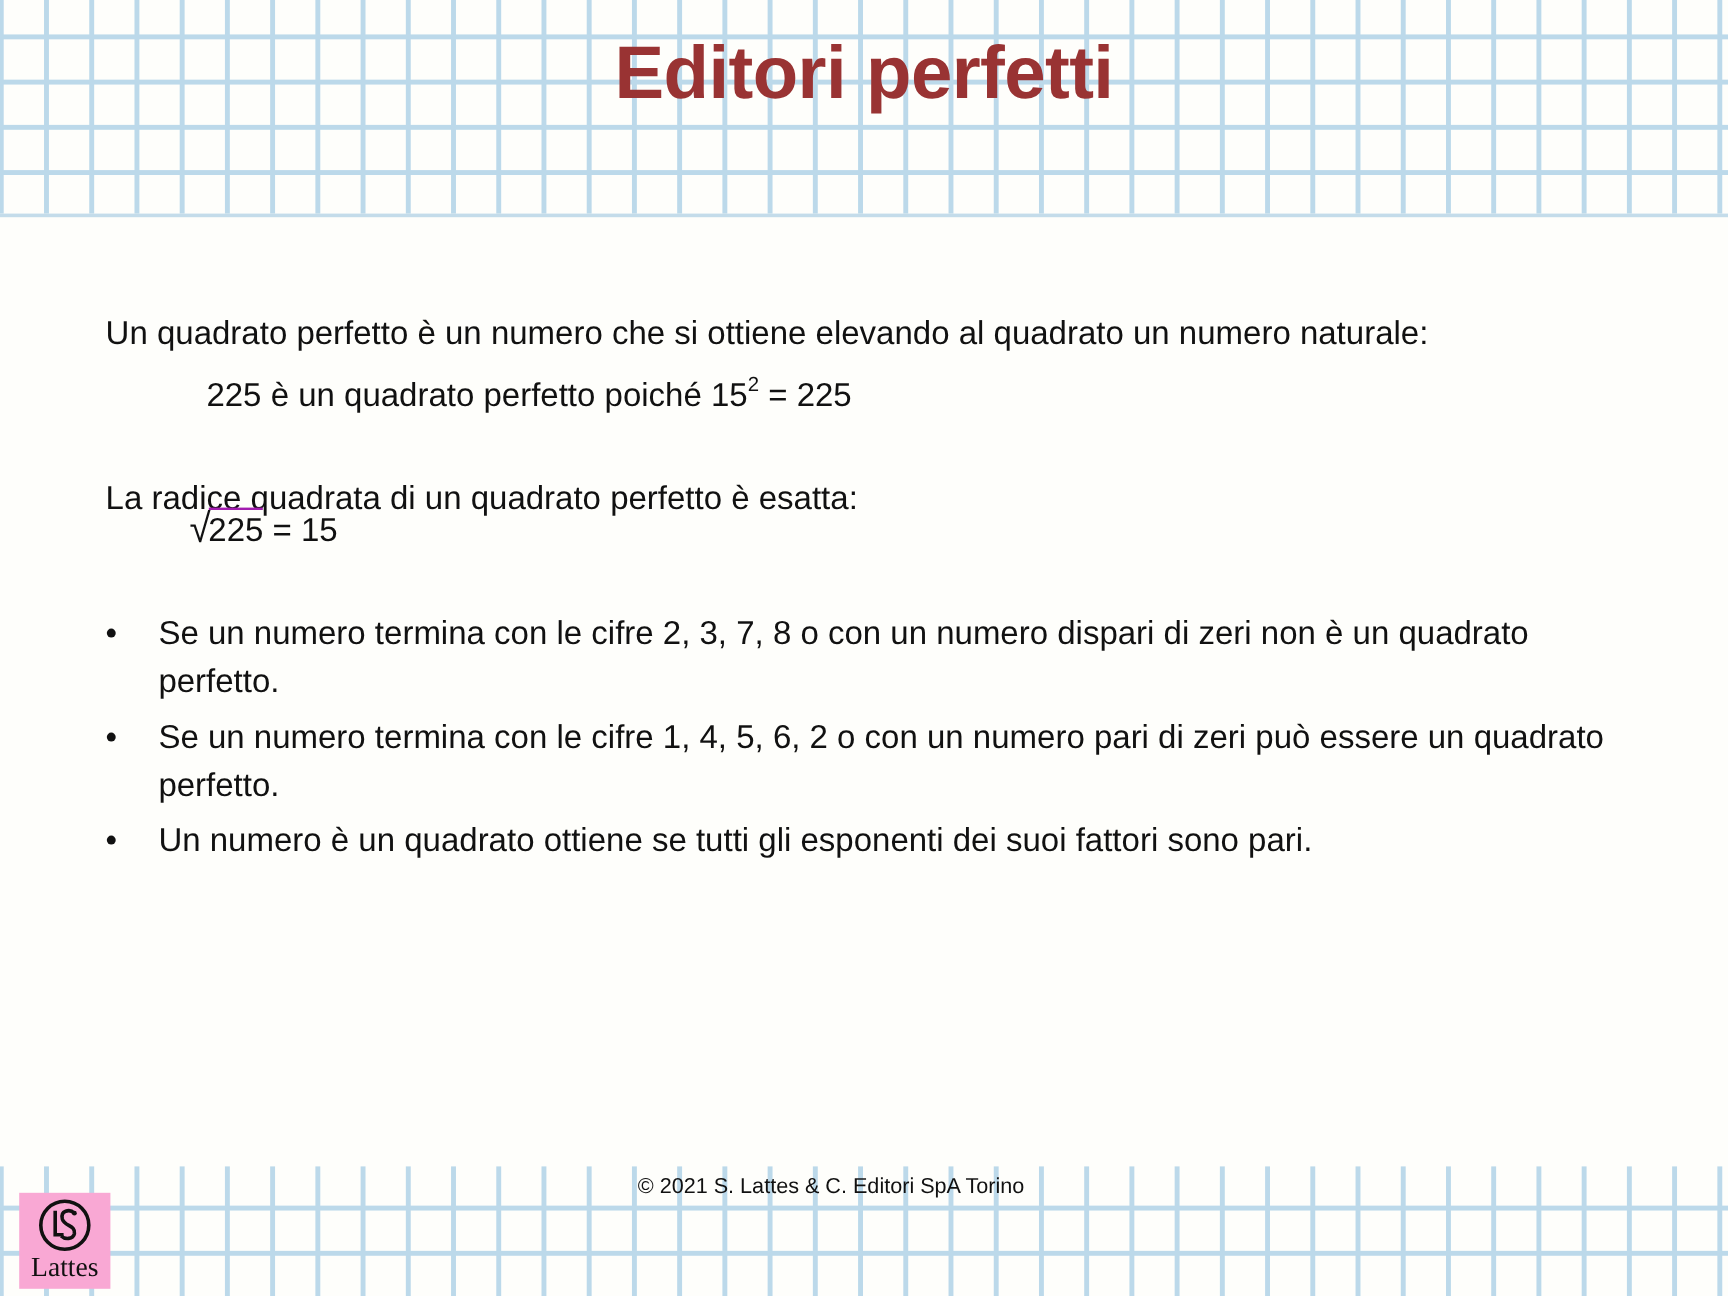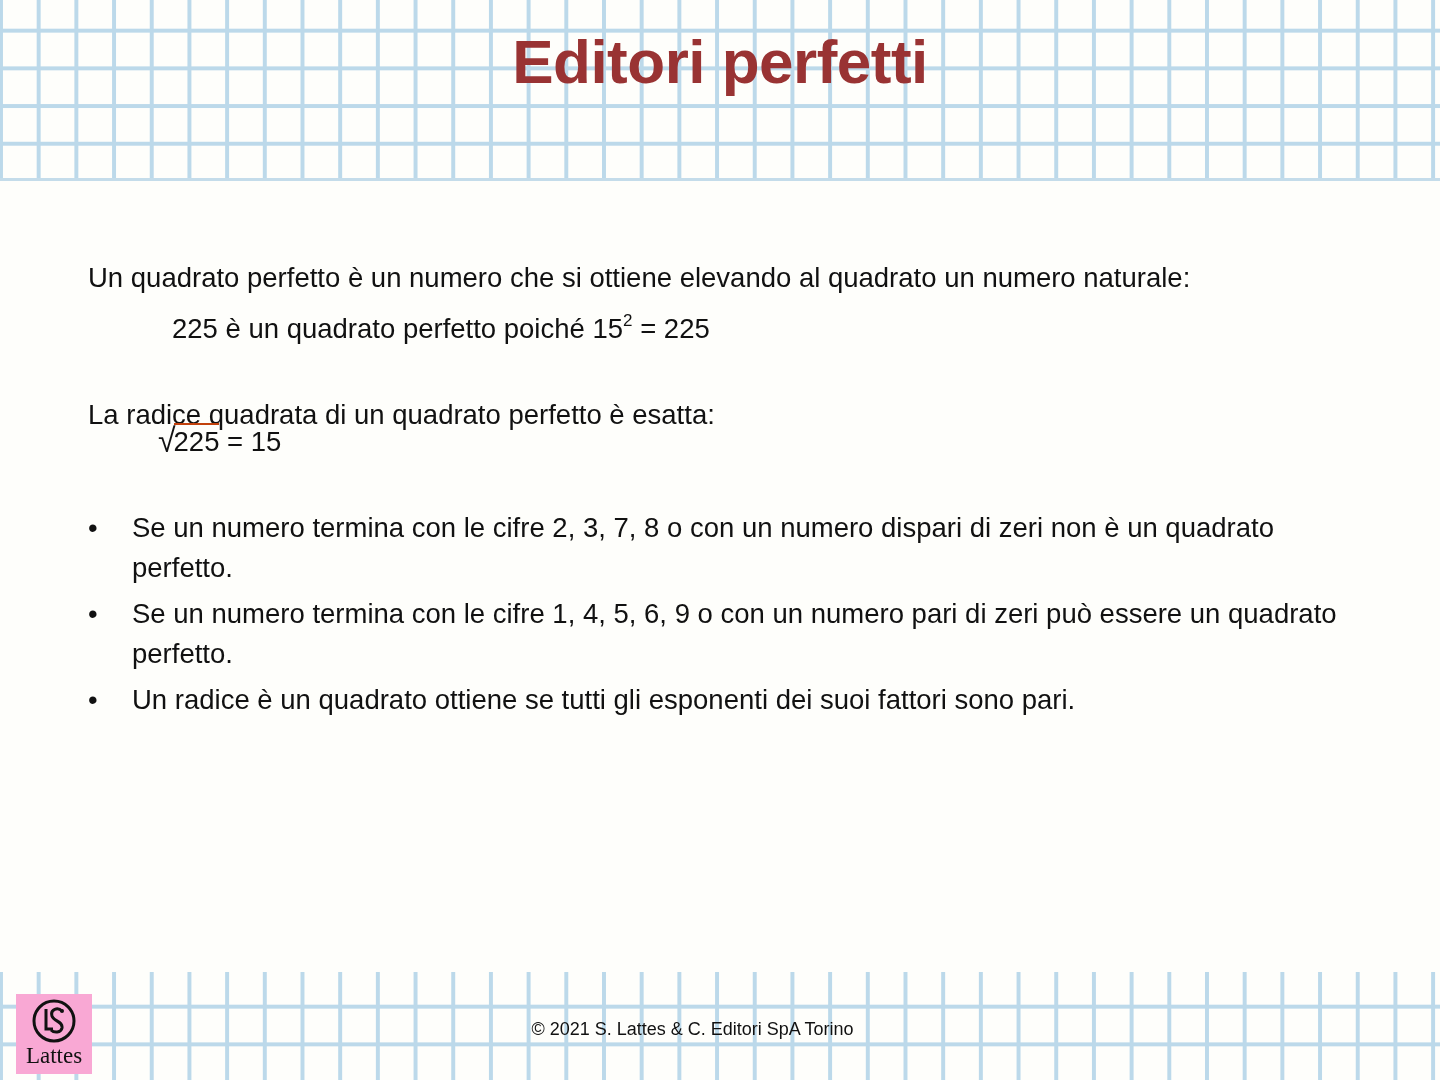--- a/index.html
+++ b/index.html
@@ -65,21 +65,21 @@
       display: inline-block;
       position: relative;
     }
     .sqrt .radical {
       font-size: 32px;
       display: inline-block;
       transform: scaleY(1.05);
     }
     .sqrt .radicand {
       display: inline-block;
-      border-top: 2px solid #c2410c;
+      border-top: 2px solid #a21caf;
       line-height: 30px;
       padding-top: 2px;
       margin-left: -2px;
     }
     .bullets {
       position: absolute;
       left: 88px;
       top: 508px;
       width: 1300px;
       font-size: 27.5px;
@@ -91,21 +91,21 @@
       margin-bottom: 6px;
       width: 1230px;
     }
     .bullet .dot {
       position: absolute;
       left: 0;
       top: 0;
     }
     .footer {
       position: absolute;
-      top: 1019px;
+      top: 978px;
       left: 0;
       width: 1385px;
       text-align: center;
       font-size: 18px;
       color: #111;
     }
     .footer span {
       background: transparent;
     }
     .logo {
@@ -150,25 +150,25 @@
   </div>
 </div>
 
 <div class="bullets">
   <div class="bullet">
     <span class="dot">•</span>
     <span>Se un numero termina con le cifre 2, 3, 7, 8 o con un numero dispari di zeri </span><b>non è un quadrato perfetto</b><span>.</span>
   </div>
   <div class="bullet">
     <span class="dot">•</span>
-    <span>Se un numero termina con le cifre 1, 4, 5, 6, 9 o con un numero pari di zeri </span><b>può essere un quadrato perfetto</b><span>.</span>
+    <span>Se un numero termina con le cifre 1, 4, 5, 6, 2 o con un numero pari di zeri </span><b>può essere un quadrato perfetto</b><span>.</span>
   </div>
   <div class="bullet">
     <span class="dot">•</span>
-    <span>Un radice </span><b>è un quadrato ottiene</b><span> se tutti gli esponenti dei suoi fattori sono pari.</span>
+    <span>Un numero </span><b>è un quadrato ottiene</b><span> se tutti gli esponenti dei suoi fattori sono pari.</span>
   </div>
 </div>
 
 <div class="logo">
   <svg width="46" height="46" viewBox="0 0 46 46">
     <circle cx="23" cy="23" r="20" fill="none" stroke="#111" stroke-width="3"></circle>
     <path d="M15 11 L15 31 L22 31" fill="none" stroke="#111" stroke-width="3"></path>
     <path d="M31 13 C27 9 19 11 21 18 C23 24 32 23 31 30 C30 35 23 35 20 32" fill="none" stroke="#111" stroke-width="3"></path>
     <circle cx="31" cy="13" r="2" fill="#111"></circle>
   </svg>

